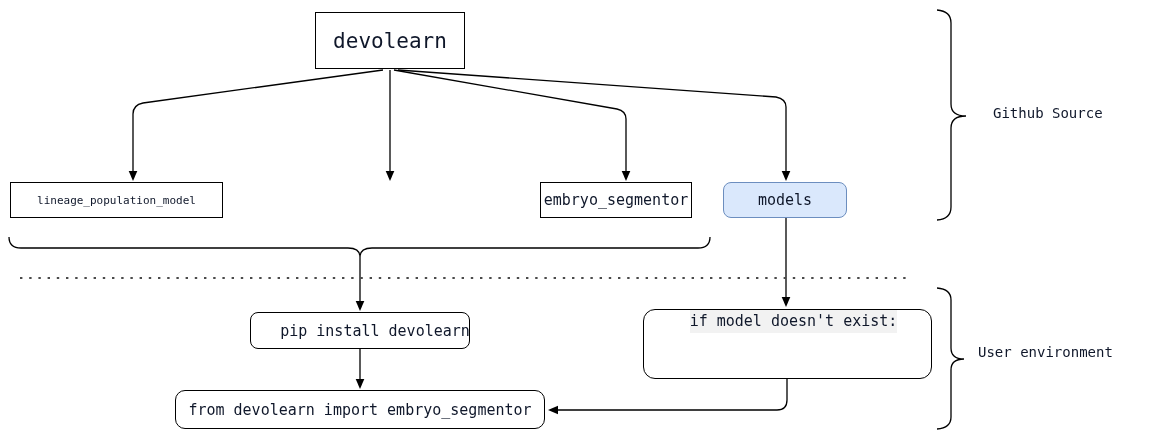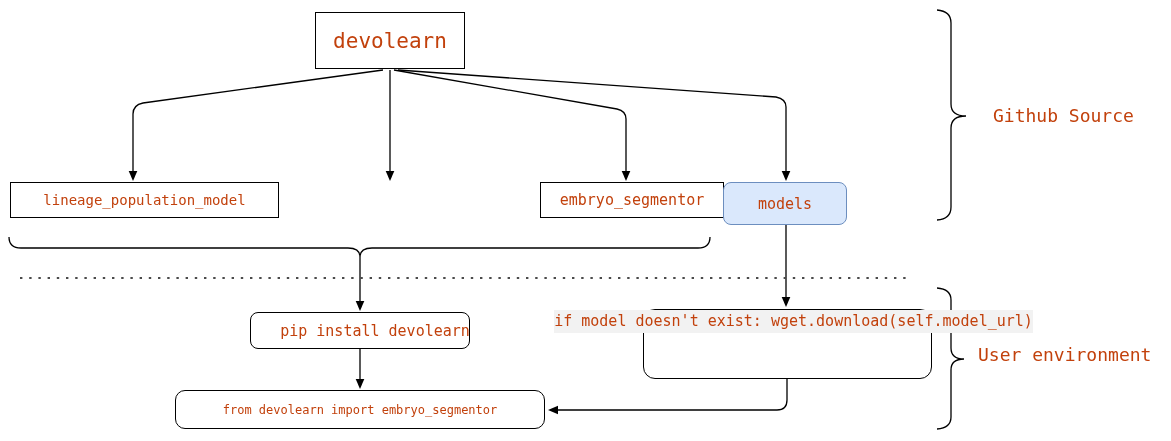--- a/index.html
+++ b/index.html
@@ -1,21 +1,21 @@
 <!DOCTYPE html>
 <html style="--stroke: #000000; --models-fill: #dae8fc; --models-border: #6c8ebf; --code-highlight: #f2f2f2; --dotted-line: #4a4a4a;"><head>
 <meta charset="utf-8">
 <style>
   html,body{margin:0;padding:0;background:#ffffff;}
   #canvas{
     position:relative;
     width:1171px;height:441px;
     background:#ffffff;
     font-family:"DejaVu Sans Mono","Liberation Mono",monospace;
-    color:#c2410c;
+    color:#0f172a;
     overflow:hidden;
   }
   #wires{position:absolute;left:0;top:0;}
   #wires path{fill:none;stroke:var(--stroke,#000);stroke-width:1.3;}
   #wires polygon{fill:var(--stroke,#000);stroke:none;}
   #wires line.dotted{
     stroke:var(--dotted-line,#4a4a4a);
     stroke-width:2.2;
     stroke-dasharray:2.4 6.8;
   }
@@ -26,39 +26,39 @@
     border:1.3px solid var(--stroke,#000);
     background:#fff;
     white-space:pre;
     text-align:center;
   }
   .sharp{border-radius:0;}
   .round8{border-radius:8px;}
   .round10{border-radius:10px;}
   .round12{border-radius:12px;}
   #node-devolearn{left:315px;top:12px;width:150px;height:57px;font-size:21px;}
-  #node-lineage{left:10px;top:182px;width:269px;height:36px;font-size:14px;}
+  #node-lineage{left:10px;top:182px;width:213px;height:36px;font-size:11px;}
   #node-generator{left:270px;top:182px;width:240px;height:36px;font-size:14px;}
-  #node-segmentor{left:540px;top:182px;width:184px;height:36px;font-size:15px;}
+  #node-segmentor{left:540px;top:182px;width:152px;height:36px;font-size:15px;}
   #node-models{
-    left:723px;top:182px;width:124px;height:43px;font-size:15px;
+    left:723px;top:182px;width:124px;height:36px;font-size:15px;
     background:var(--models-fill,#dae8fc);
     border-color:var(--models-border,#6c8ebf);
   }
   #node-pip{left:250px;top:312px;width:220px;height:37px;font-size:15px;padding-left:30px;}
-  #node-import{left:175px;top:390px;width:370px;height:39px;font-size:12px;text-align:right;}
+  #node-import{left:175px;top:390px;width:370px;height:39px;font-size:15px;text-align:right;}
   #node-ifmodel{
     left:643px;top:309px;width:289px;height:70px;font-size:15px;
     flex-direction:row;align-items:flex-start;justify-content:center;
     padding-left:12px;text-align:left;line-height:23px;
   }
   #node-ifmodel span{background:var(--code-highlight,#f2f2f2);display:inline-block;}
   .brace-label{
     position:absolute;
-    font-size:18px;
+    font-size:14px;
     white-space:pre;
   }
   #label-github{left:993px;top:105px;}
   #label-user{left:978px;top:344px;}
 </style>
 </head>
 <body>
 
 <div id="canvas">
 
@@ -100,21 +100,20 @@
 
 
   <div class="node sharp" id="node-segmentor">embryo_segmentor</div>
 
   <div class="node round8" id="node-models">models</div>
 
   <div class="node round8" id="node-pip">pip install devolearn</div>
 
   <div class="node round12" id="node-ifmodel">
     <span>if model doesn't exist:</span>
-    <span> wget.download(self.model_url)</span>
   </div>
 
   <div class="node round10" id="node-import">from devolearn import embryo_segmentor</div>
 
   <div class="brace-label" id="label-github">Github Source</div>
 
   <div class="brace-label" id="label-user">User environment</div>
 
 </div>
 

